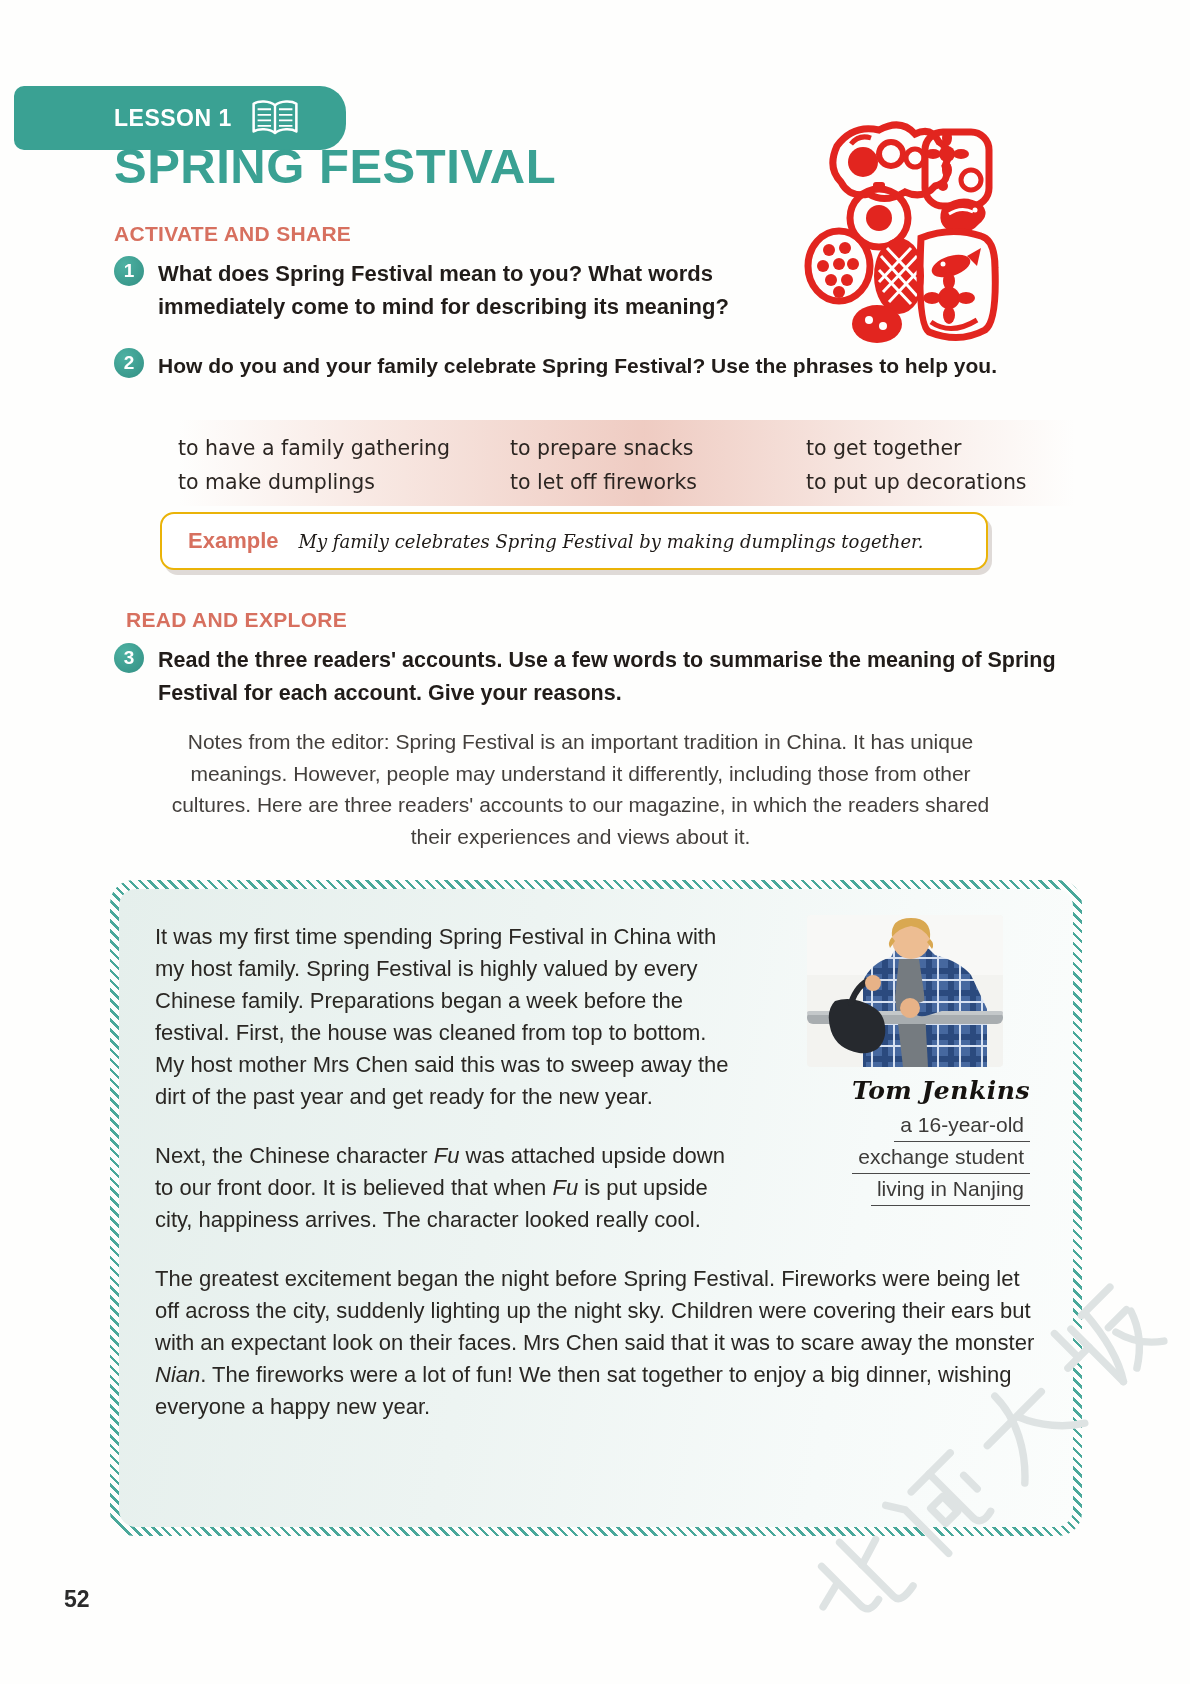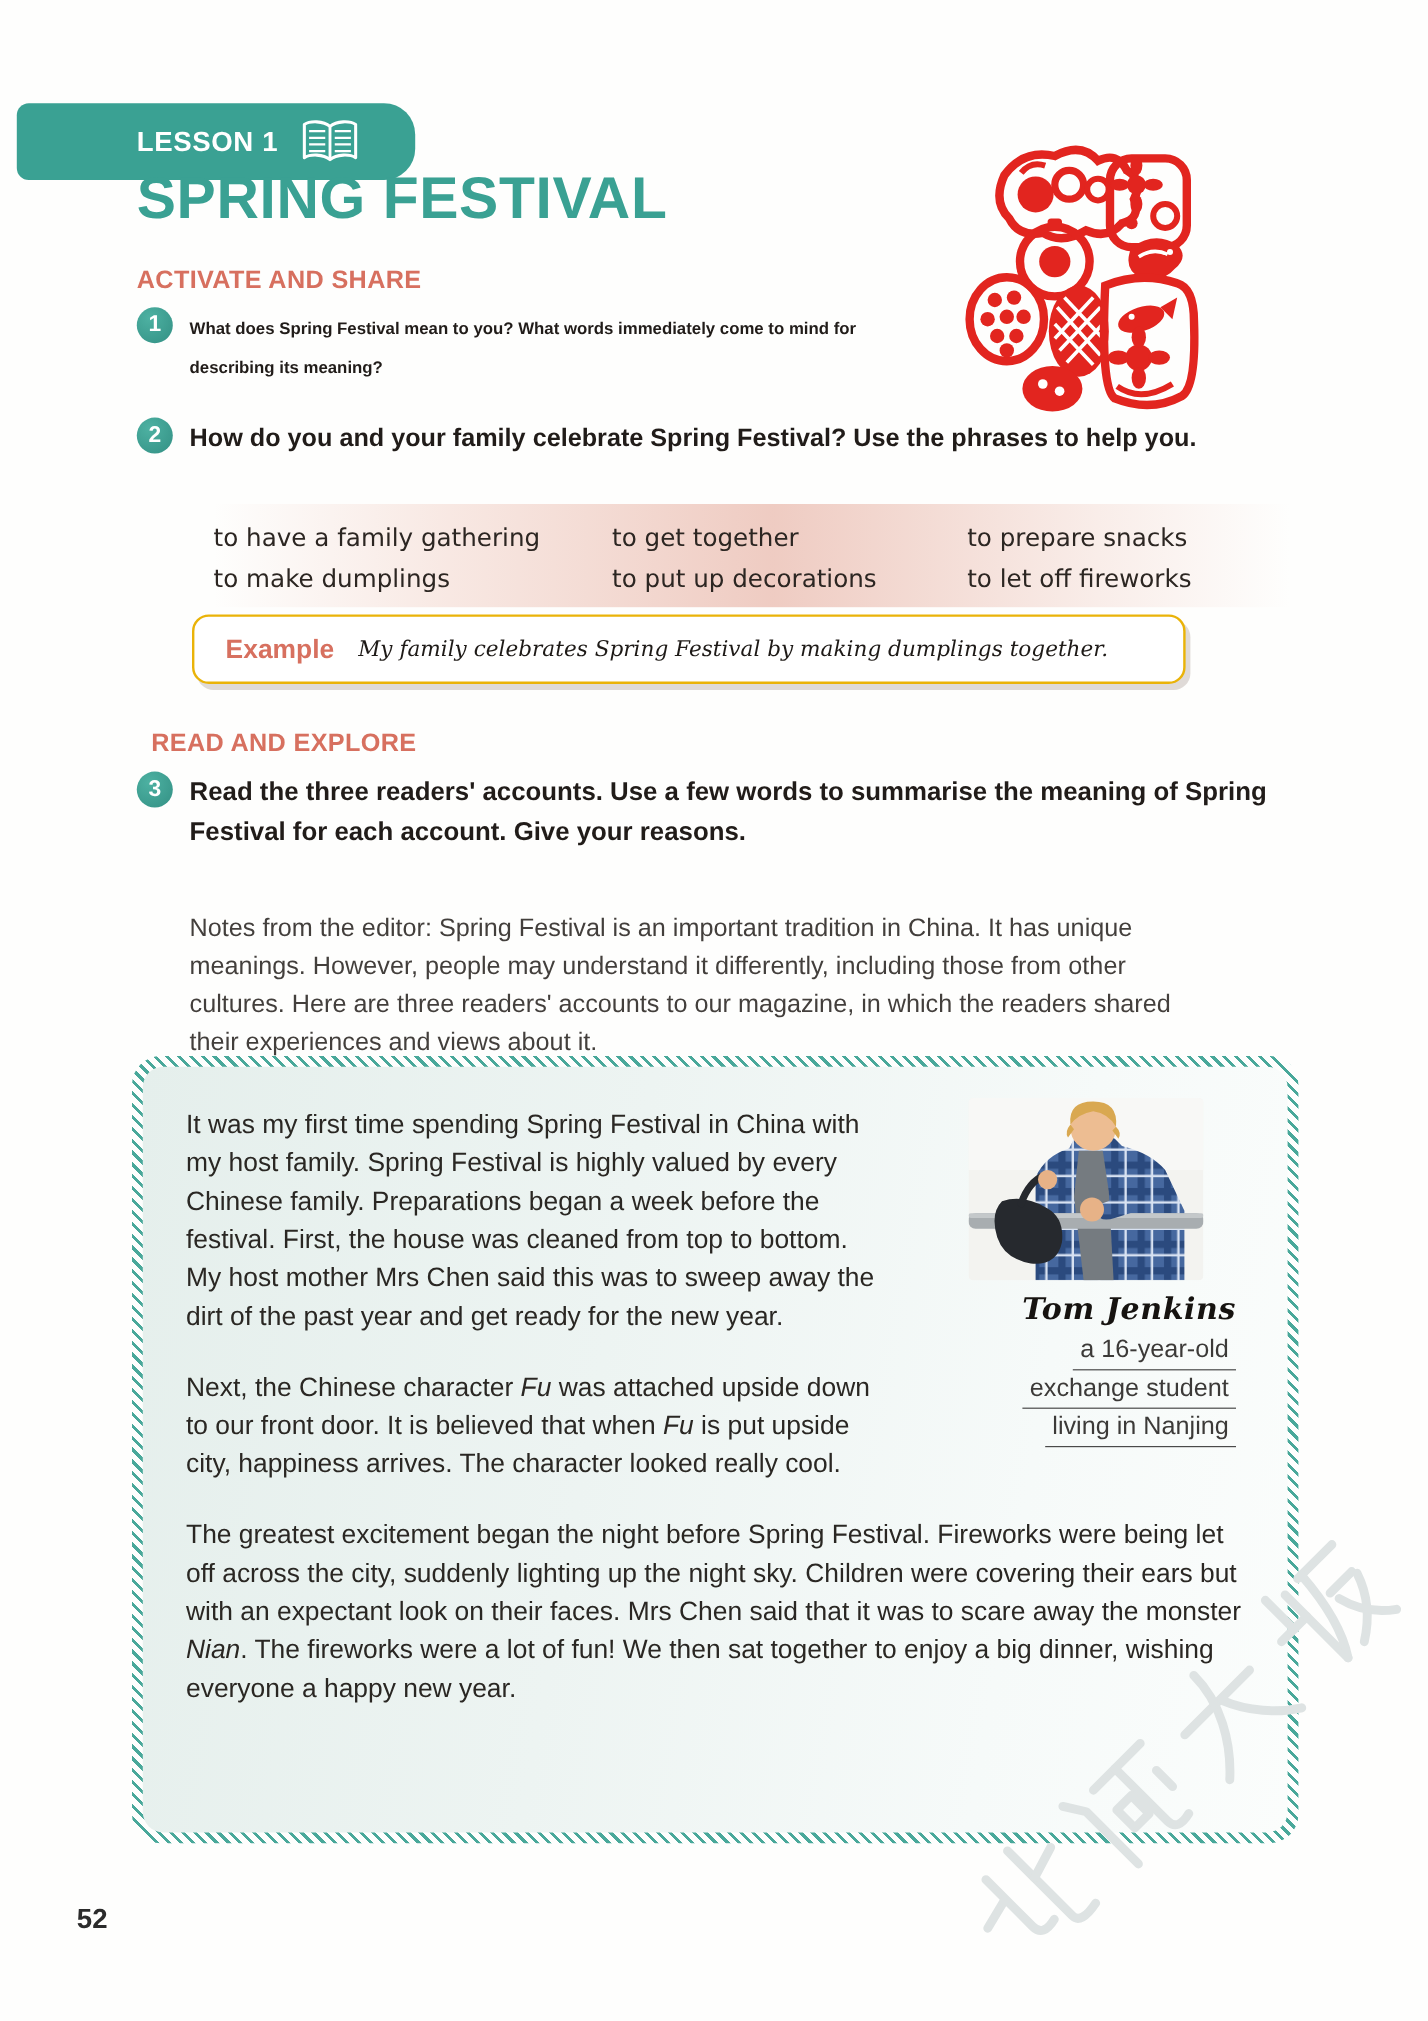--- a/index.html
+++ b/index.html
@@ -21,42 +21,42 @@
   .h-read{left:126px;top:608px;}
 
   
   .question{position:absolute;left:114px;display:flex;gap:14px;}
   .q1{top:256px;}
   .q2{top:348px;}
   .q3{top:643px;}
   .q-circle{width:30px;height:30px;border-radius:50%;flex-shrink:0;
             background:radial-gradient(circle at 35% 30%,#4db1a2,#339084);
             color:#fff;font-size:19px;font-weight:bold;display:flex;align-items:center;justify-content:center;}
-  .q-text{font-size:14px;font-weight:bold;line-height:33px;color:#211c19;margin-top:1px;}
+  .q-text{font-size:22px;font-weight:bold;line-height:33px;color:#211c19;margin-top:1px;}
   .q1 .q-text{width:622px;}
   .q2 .q-text{white-space:nowrap;font-size:21px;}
   .q3 .q-text{width:915px;font-size:21.5px;}
 
   
   .phrasebox{position:absolute;left:178px;top:420px;width:897px;height:86px;box-sizing:border-box;
              padding-top:11px;display:grid;grid-template-columns:332px 296px auto;
              background:linear-gradient(90deg,rgba(243,214,205,0) 0%,rgba(243,214,205,.55) 22%,
                         rgba(238,201,191,.95) 52%,rgba(243,216,208,.45) 82%,rgba(243,216,208,0) 100%);}
   .phrase{font-family:"DejaVu Sans","Liberation Sans",sans-serif;font-size:20.5px;line-height:34px;color:#2c2622;}
 
   
   .examplebox{position:absolute;left:160px;top:512px;width:828px;height:58px;background:#ffffff;
               border:2px solid #eab308;border-radius:14px;box-sizing:border-box;
               box-shadow:4px 5px 0 rgba(166,152,142,.35);
               display:flex;align-items:center;gap:20px;padding-left:26px;}
   .example-label{color:#d7705f;font-size:22px;font-weight:bold;}
   .example-text{font-family:"DejaVu Serif",serif;font-style:italic;font-size:18px;color:#1e1a17;}
 
   
-  .notes{position:absolute;left:158px;top:758px;width:845px;font-size:21px;line-height:31.5px;color:#433f3c;}
+  .notes{position:absolute;left:158px;top:726px;width:845px;font-size:21px;line-height:31.5px;color:#433f3c;text-align:center;}
 
   
   .readingbox{position:absolute;left:110px;top:880px;width:972px;height:656px;border-radius:24px;
               background:repeating-linear-gradient(45deg,#49a89a 0 2.5px,rgba(255,255,255,0) 2.5px 7px);}
   .reading-inner{position:absolute;inset:9px;border-radius:17px;
                  background:linear-gradient(100deg,#e5efec 0%,#edf4f2 40%,#f6faf9 75%,#fbfdfc 100%);
                  padding:32px 26px 0 36px;box-sizing:border-box;}
   .reading-inner p{margin:0 0 27px 0;font-size:22px;line-height:32px;color:#2a2723;}
   .p-narrow{width:580px;}
   .p-wide{width:892px;}
@@ -152,26 +152,26 @@
     <div class="q-circle">2</div>
     <div class="q-text">How do you and your family celebrate Spring Festival? Use the phrases to help you.</div>
   </div>
 
   <div class="phrasebox">
     <div>
       <div class="phrase">to have a family gathering</div>
       <div class="phrase">to make dumplings</div>
     </div>
     <div>
+      <div class="phrase">to prepare snacks</div>
+      <div class="phrase">to let off fireworks</div>
+    </div>
+    <div>
       <div class="phrase">to get together</div>
       <div class="phrase">to put up decorations</div>
-    </div>
-    <div>
-      <div class="phrase">to prepare snacks</div>
-      <div class="phrase">to let off fireworks</div>
     </div>
   </div>
 
   <div class="examplebox">
     <span class="example-label">Example</span>
     <span class="example-text">My family celebrates Spring Festival by making dumplings together.</span>
   </div>
 
   <div class="sec-heading h-read">READ AND EXPLORE</div>
 

